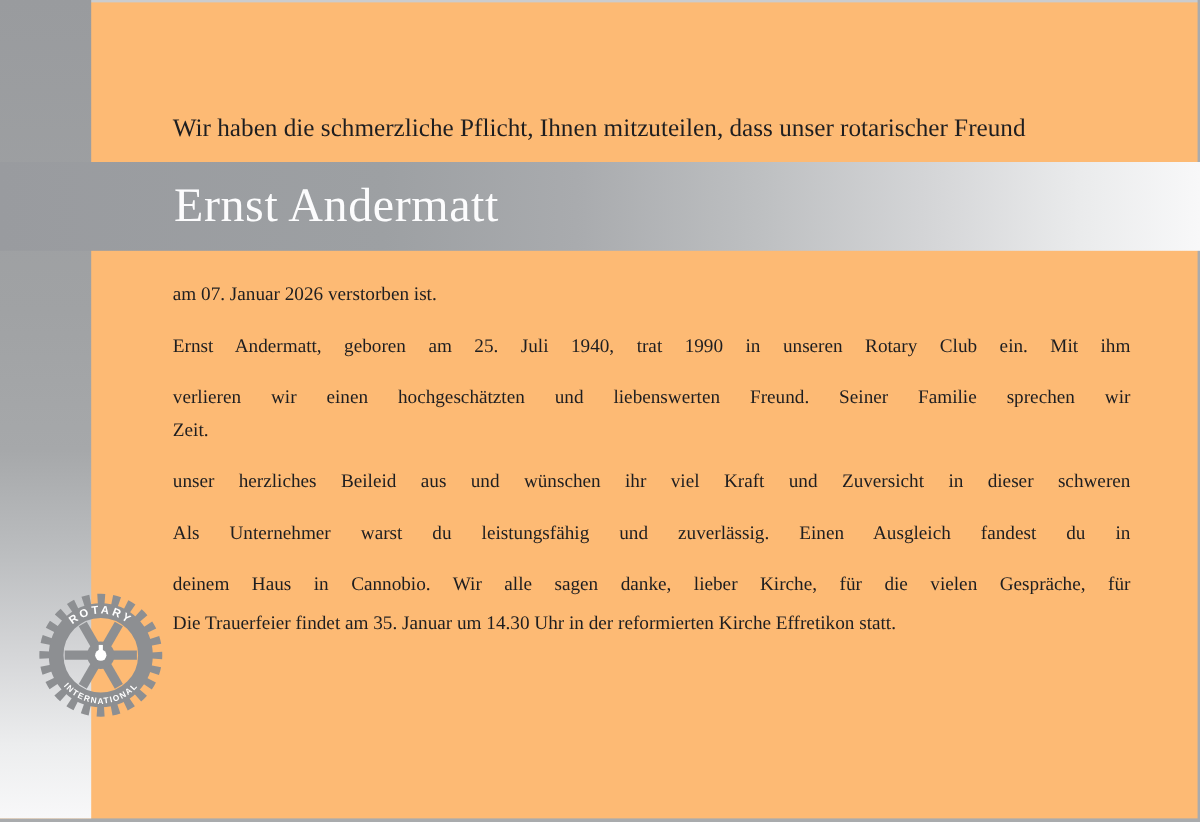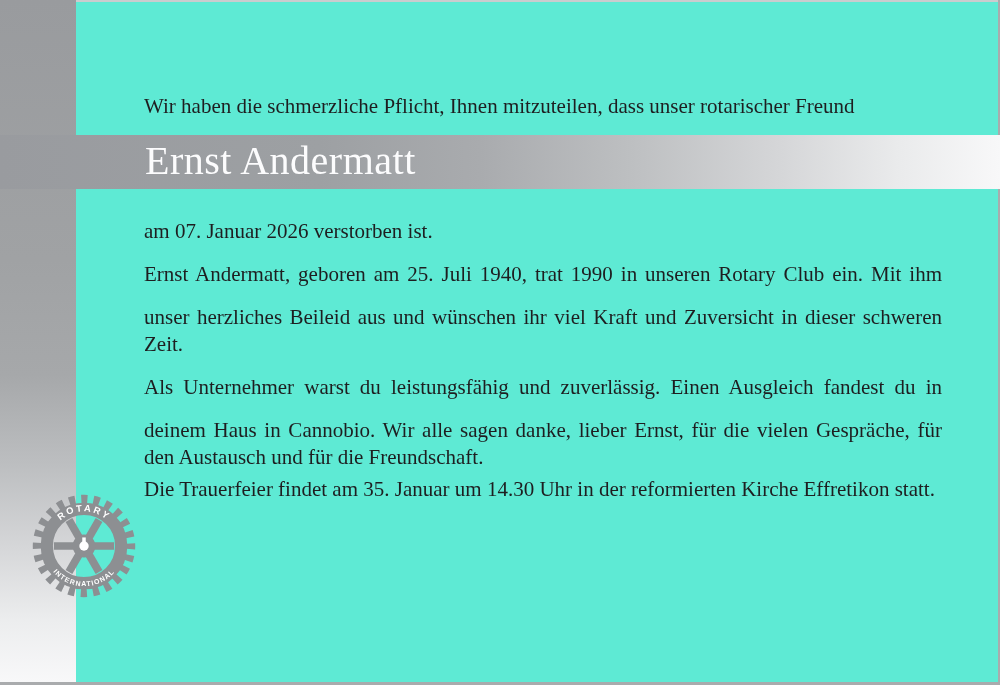--- a/index.html
+++ b/index.html
@@ -5,40 +5,40 @@
   html, body { margin: 0; padding: 0; }
   body {
     width: 1000px; height: 685px;
     background: #ffffff;
     font-family: "Liberation Serif", "DejaVu Serif", serif;
   }
   .page {
     position: relative;
     width: 1000px; height: 685px;
     overflow: hidden;
-    background: #5eead4;
+    background: #fdba74;
   }
   
   .edge-top    { position: absolute; top: 0; left: 0; width: 100%; height: 2px; background: #cbccce; }
   .edge-right  { position: absolute; top: 0; right: 0; width: 2px; height: 100%; background: #a9abad; }
   .edge-bottom { position: absolute; bottom: 0; left: 0; width: 100%; height: 3px; background: #a9abad; }
 
   
   .side-bar {
     position: absolute; left: 0; top: 0;
     width: 76px; height: 682px;
     background: linear-gradient(180deg,
       #999b9e 0%, #a0a2a4 38%, #a6a8aa 55%,
       #bcbec0 68%, #d5d6d8 80%, #ecedee 91%, #f8f8f9 100%);
   }
 
   
   .name-band {
     position: absolute; left: 0; top: 135px;
-    width: 100%; height: 54px;
+    width: 100%; height: 74px;
     background: linear-gradient(90deg,
       #999b9f 0%, #9da0a3 32%, #a9abae 48%,
       #bdbfc1 63%, #d5d6d8 78%, #eaebec 90%, #f8f8f9 100%);
     display: flex; align-items: center;
   }
   .deceased-name {
     color: #fcfcfd;
     font-size: 40px;
     line-height: 1;
     padding-left: 145px;
@@ -47,23 +47,23 @@
   }
 
   .intro {
     position: absolute; left: 144px; top: 93px;
     font-size: 21px; line-height: 27px;
     color: var(--text, #1e1e20);
     white-space: nowrap;
   }
 
   .body-text {
-    position: absolute; left: 144px; top: 218px;
+    position: absolute; left: 144px; top: 232px;
     width: 798px;
-    font-size: 21px; line-height: 27px;
+    font-size: 16px; line-height: 27px;
     color: var(--text, #1e1e20);
   }
   .para { margin: 0 0 5px 0; }
   .line { white-space: nowrap; }
   .line.just {
     white-space: normal;
     text-align: justify;
     text-align-last: justify;
     margin-top: 16px;
   }
@@ -104,27 +104,27 @@
   <div class="name-band">
     <div class="deceased-name">Ernst Andermatt</div>
   </div>
 
   <div class="body-text">
       <div class="para">
         <div class="line">am 07. Januar 2026 verstorben ist.</div>
       </div>
       <div class="para">
         <div class="line just">Ernst Andermatt, geboren am 25. Juli 1940, trat 1990 in unseren Rotary Club ein. Mit ihm</div>
+        <div class="line just">verlieren wir einen hochgeschätzten und liebenswerten Freund. Seiner Familie sprechen wir</div>
+        <div class="line">Zeit.</div>
         <div class="line just">unser herzliches Beileid aus und wünschen ihr viel Kraft und Zuversicht in dieser schweren</div>
-        <div class="line">Zeit.</div>
       </div>
       <div class="para">
         <div class="line just">Als Unternehmer warst du leistungsfähig und zuverlässig. Einen Ausgleich fandest du in</div>
-        <div class="line just">deinem Haus in Cannobio. Wir alle sagen danke, lieber Ernst, für die vielen Gespräche, für</div>
-        <div class="line">den Austausch und für die Freundschaft.</div>
+        <div class="line just">deinem Haus in Cannobio. Wir alle sagen danke, lieber Kirche, für die vielen Gespräche, für</div>
       </div>
       <div class="para">
         <div class="line">Die Trauerfeier findet am 35. Januar um 14.30 Uhr in der reformierten Kirche Effretikon statt.</div>
       </div>
     </div>
 
   <svg class="rotary-logo" viewBox="0 0 104 104" xmlns="http://www.w3.org/2000/svg">
 
     <circle class="ink" cx="52" cy="52" r="46" fill="none" stroke-width="8.5" stroke-dasharray="6.1 5.94" stroke-dashoffset="3"></circle>
 

